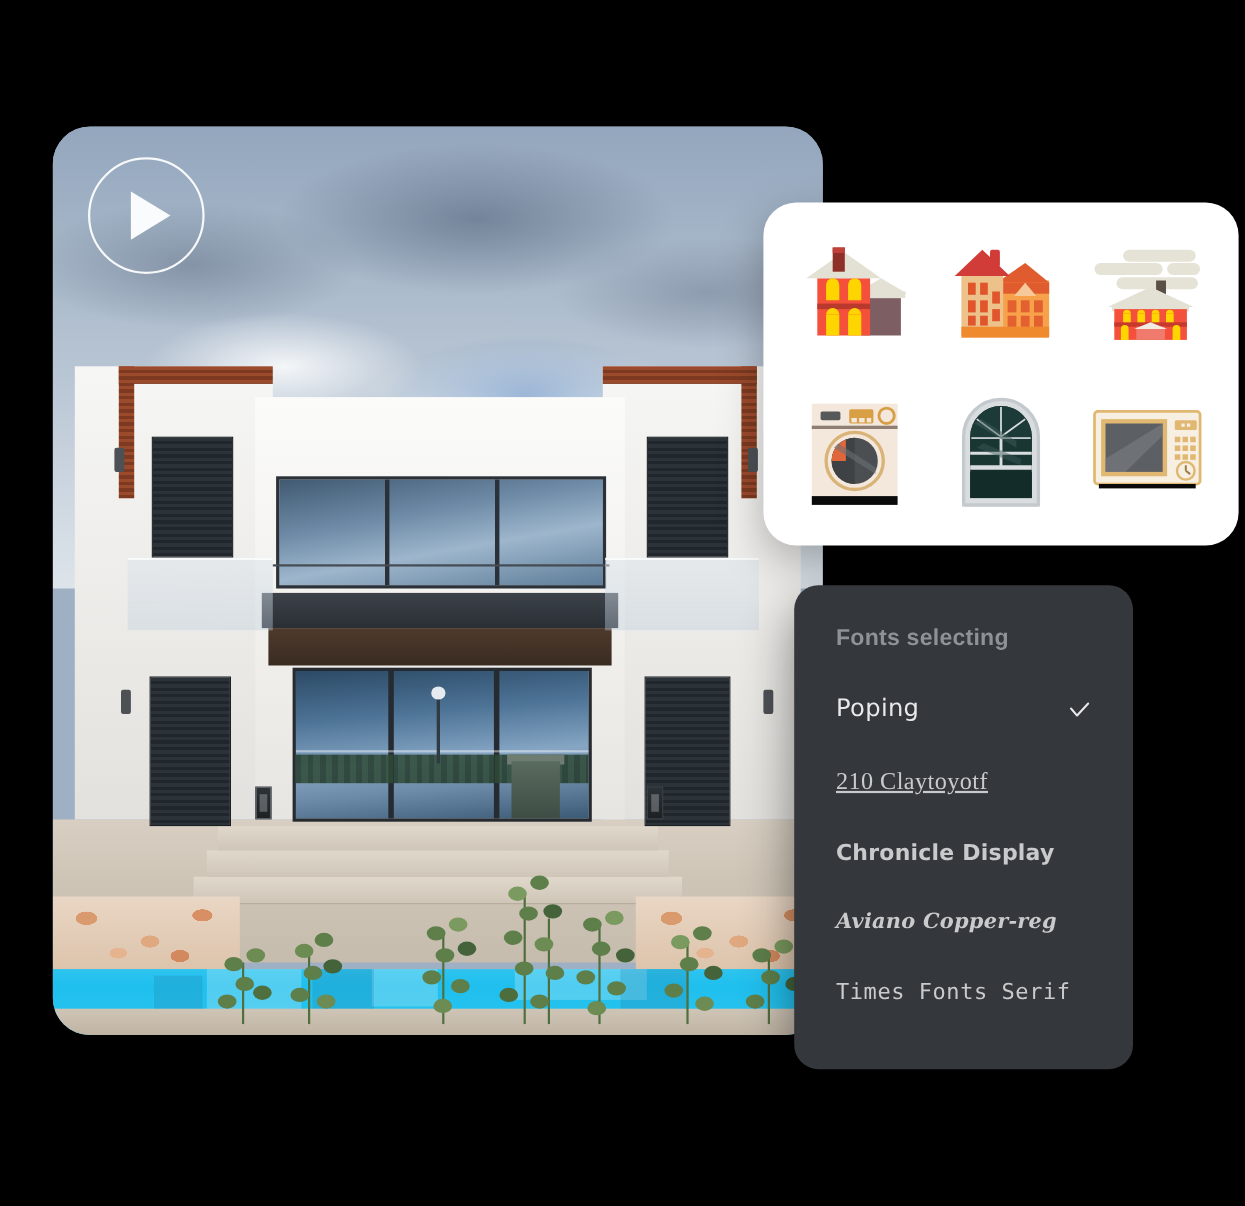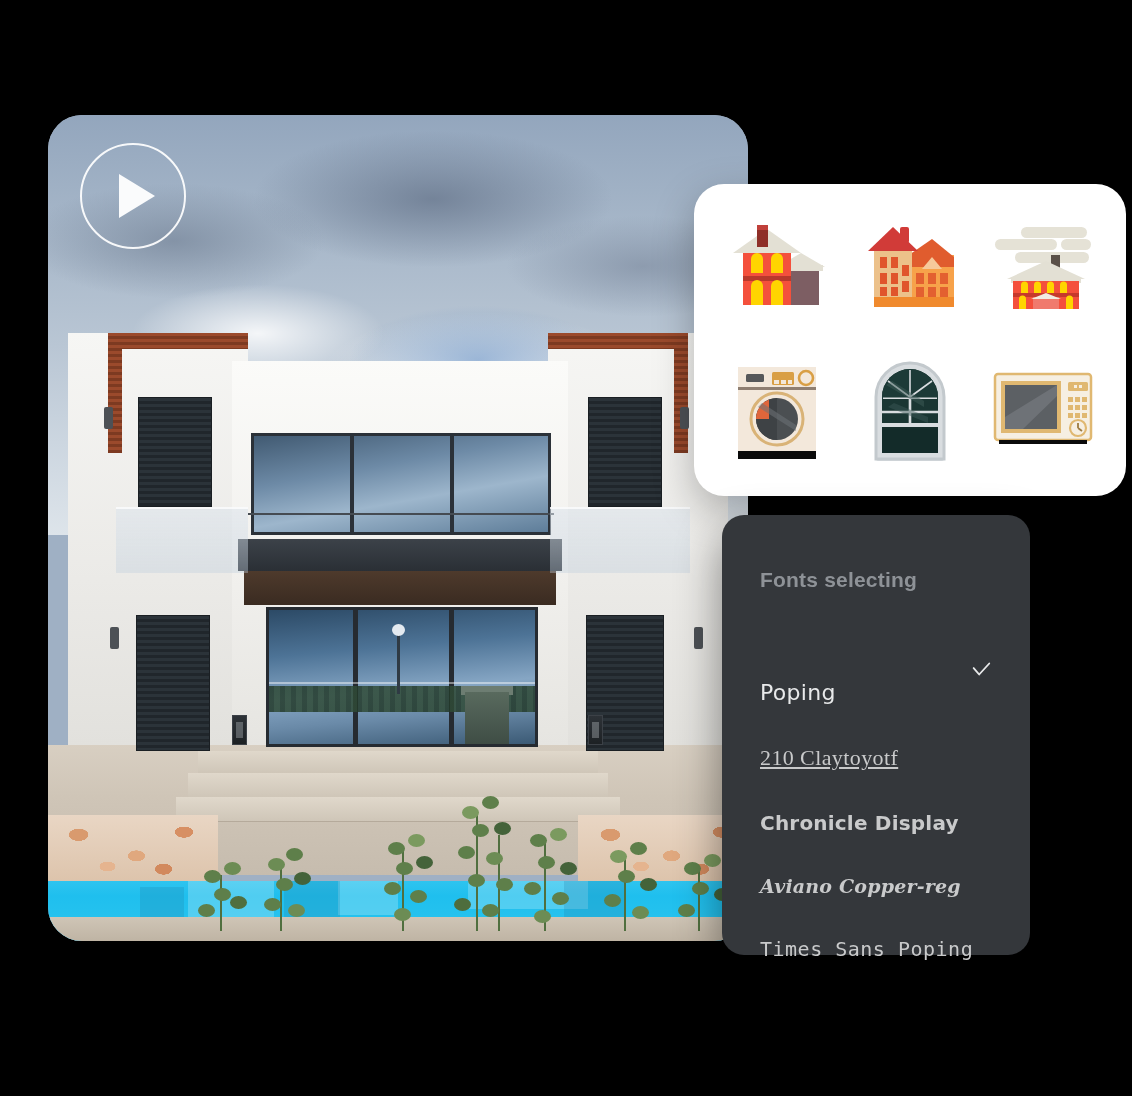--- a/index.html
+++ b/index.html
@@ -243,43 +243,43 @@
   }
   .icon-cell {
     display:flex; align-items:center; justify-content:center;
     cursor: pointer;
   }
   .icon-cell svg { display:block; }
 
   
   #fonts-panel {
     position: absolute;
-    left: 722px; top: 515px;
+    left: 722px; top: 532px;
     width: 308px; height: 440px;
     background: #34373b;
     border-radius: 22px;
     box-shadow: 0 18px 46px rgba(0,0,0,.45);
-    padding: 47px 38px 0 38px;
+    padding: 30px 38px 0 38px;
     box-sizing: border-box;
   }
   #fonts-title {
     color: #8e9297;
     font-size: 21px;
     font-weight: bold;
     letter-spacing: .2px;
     margin: 6px 0 0 0;
   }
   .font-row {
     display: flex; align-items: center; justify-content: space-between;
     margin-top: 40px;
     cursor: pointer;
   }
   .font-row .label { color: #e8e9ea; font-size: 21px; white-space: nowrap; }
   .font-row.muted .label { color: #c9cacb; }
-  .f-poping   { font-family: "DejaVu Sans", sans-serif; font-weight: normal; letter-spacing:.3px; font-size:22px !important;margin-top:48px; }
+  .f-poping   { font-family: "DejaVu Sans", sans-serif; font-weight: normal; letter-spacing:.3px; font-size:22px !important; }
   .f-clay     { font-family: "Liberation Serif", serif; font-size: 22px !important; letter-spacing:.4px;text-decoration:underline; }
   .f-aviano   { font-family: "DejaVu Serif", serif; font-style: italic; font-weight: bold; font-size: 19px !important; letter-spacing:.2px; }
   .f-chronicle{ font-family: "DejaVu Sans", sans-serif; font-weight: bold; font-size: 20px !important; letter-spacing:.2px; }
   .f-times    { font-family: "DejaVu Sans Mono", monospace; font-size: 20px !important; letter-spacing:.5px; }
   .check-icon { width: 22px; height: 22px; flex: 0 0 auto; }
 </style>
 </head>
 <body>
 
 <div id="photo-card">
@@ -611,15 +611,15 @@
 
   <div class="font-row muted">
     <span class="label f-chronicle">Chronicle Display</span>
   </div>
 
   <div class="font-row muted">
     <span class="label f-aviano">Aviano Copper-reg</span>
   </div>
 
   <div class="font-row muted">
-    <span class="label f-times">Times Sans Poping</span>
+    <span class="label f-times">Times Fonts Serif</span>
   </div>
 </div>
 
 </body></html>

